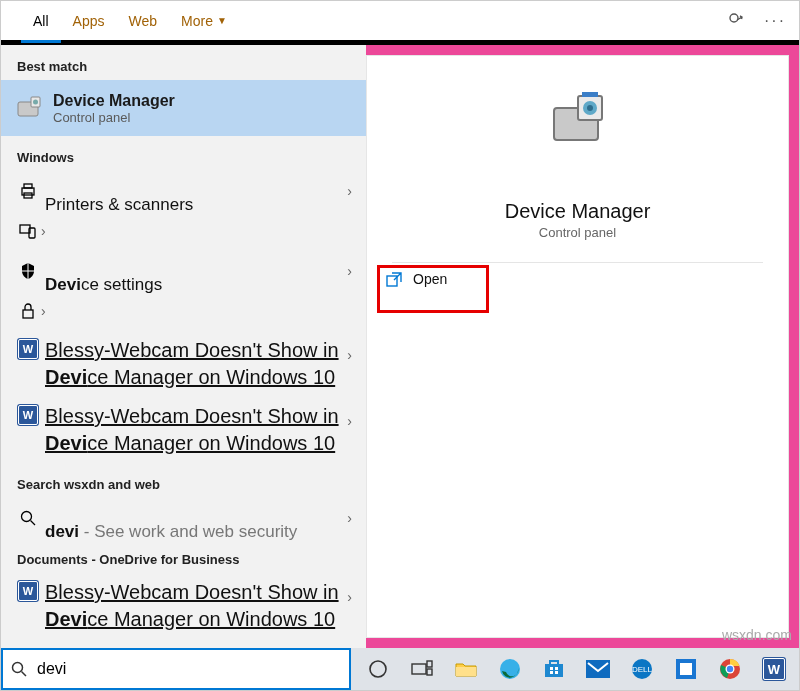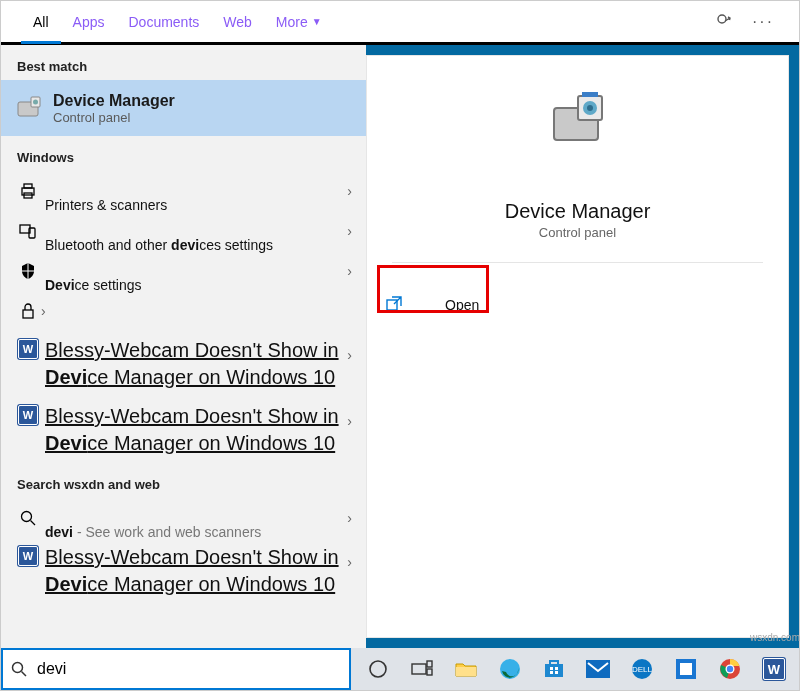--- a/index.html
+++ b/index.html
@@ -1,84 +1,83 @@
 <!DOCTYPE html>
 <html><head>
 <meta charset="utf-8">
 <style>
   * { box-sizing: border-box; margin: 0; padding: 0; }
   html, body { width: 800px; height: 691px; overflow: hidden; font-family: "Segoe UI", Arial, sans-serif; font-size: 14px; color: #1a1a1a; }
   body { background: #fff; display: flex; flex-direction: column; border: 1px solid #ccc; }
 
   
-  .tabbar { display: flex; align-items: center; height: 44px; padding: 0 20px 0 20px; border-bottom: 3px solid #000000; }
-  .tab { padding: 0 12px; height: 44px; line-height: 44px; font-size: 14px; color: #8b5cf6; cursor: pointer; }
+  .tabbar { display: flex; align-items: center; height: 44px; padding: 0 8px 0 20px; border-bottom: 5px solid #000000; }
+  .tab { padding: 0 12px; height: 44px; line-height: 44px; font-size: 14px; color: #a16207; cursor: pointer; }
   .tab.active { color: #000; font-weight: 400; border-bottom: 3px solid #0078d4; }
   .tab-more { display: flex; align-items: center; }
   .caret-down { margin-left: 4px; font-size: 10px; }
   .tabbar-spacer { flex: 1; }
   .tabbar-icon { width: 32px; text-align: center; color: #555; font-size: 16px; cursor: pointer; }
   .dots { letter-spacing: 2px; }
 
   
-  .main { flex: 1; display: flex; min-height: 0; background: #0369a1; }
+  .main { flex: 1; display: flex; min-height: 0; background: #ec4899; }
   .left { width: 365px; background: #f2f2f2; display: flex; flex-direction: column; }
   .right { flex: 1; padding: 10px 10px 10px 0; }
   .right-panel { background: #fff; width: 100%; height: 100%; border: 1px solid #e6e6e6; display: flex; flex-direction: column; align-items: center; }
 
   .section-label { font-size: 13px; font-weight: 600; color: #222; padding: 14px 16px 6px 16px; }
 
   .best-match { display: flex; align-items: center; height: 56px; padding: 0 14px; background: #b9d6f2; }
   .bm-icon { width: 28px; height: 28px; margin-right: 10px; display: flex; align-items: center; justify-content: center; }
   .bm-text { display: flex; flex-direction: column; }
   .bm-title { font-size: 16px; font-weight: 600; }
   .bm-sub { font-size: 13px; color: #5a5a5a; }
 
   .row { display: flex; align-items: center; height: 40px; padding: 0 14px; cursor: pointer; }
   .row .ricon { width: 26px; display: flex; align-items: center; justify-content: center; color: #333; }
-  .row .rtext { flex: 1; font-size: 14px; color: #111; padding-left: 4px; margin-top: 28px; }
+  .row .rtext { flex: 1; font-size: 17px; color: #111; padding-left: 4px; margin-top: 28px; }
   .row .chev { color: #666; font-size: 14px; }
   .row .rtext b { font-weight: 600; }
 
   .doc-row { display: flex; align-items: flex-start; min-height: 52px; padding: 6px 14px; cursor: pointer; }
   .doc-row .ricon { width: 26px; display: flex; align-items: flex-start; justify-content: center; padding-top: 2px; }
   .doc-row .rtext { flex: 1; font-size: 20px; color: #111; padding-left: 4px; line-height: 1.35; text-decoration: underline; }
   .doc-row .chev { color: #666; font-size: 14px; padding-top: 10px; }
 
   .devsec-title { margin-top: 48px; font-size: 20px; color: #111; }
   .devsec-sub { font-size: 13px; color: #666; margin-top: 2px; }
   .panel-divider { width: 88%; border-top: 1px solid #e5e5e5; margin-top: 22px; }
 
-  .open-row { display: flex; align-items: flex-end; width: 100%; height: 42px; padding: 0 18px; margin-top: 8px; cursor: pointer; position: relative; gap: 32px; }
+  .open-row { display: flex; align-items: flex-start; width: 100%; height: 42px; padding: 0 18px; margin-top: 8px; cursor: pointer; position: relative; }
   .open-hl { position: absolute; left: 10px; top: -6px; width: 112px; height: 48px; border: 3px solid #e60000; pointer-events: none; }
   .open-icon { width: 18px; height: 18px; margin-right: 10px; color: #0078d4; display: flex; align-items: center; justify-content: center; }
   .open-label { font-size: 14px; color: #111; }
 
   
   .bottombar { height: 42px; display: flex; align-items: stretch; background: #dfe3e8; }
   .searchwrap { width: 350px; height: 100%; background: #fff; border: 2px solid #0078d4; display: flex; align-items: center; padding: 0 8px; }
   .searchwrap .sicon { width: 20px; text-align: center; color: #333; font-size: 15px; }
   .searchinput { border: none; outline: none; flex: 1; font-size: 16px; margin-left: 6px; }
   .taskbar { flex: 1; display: flex; align-items: center; padding-left: 12px; gap: 14px; border-radius: 15px; }
   .tb-item { width: 30px; height: 30px; display: flex; align-items: center; justify-content: center; font-size: 18px; cursor: pointer; }
 
   
   svg { display: block; }
 
-  .watermark { position: absolute; right: 0; bottom: 48px; font-size: 10px; color: #aaa; }
+  .watermark { position: absolute; right: 8px; bottom: 48px; font-size: 14px; color: #aaa; }
 
   .word-badge { width:20px; height:20px; background:#2b579a; color:#fff; font-size:11px; font-weight:700; display:flex; align-items:center; justify-content:center; border-radius:2px; border:1px solid #fff; box-shadow:0 0 0 1px #2b579a; }
 </style>
 </head>
 <body>
 
 <div class="tabbar">
   <div class="tab active">All</div>
   <div class="tab">Apps</div>
-  <div class="tab">Documents</div>
   <div class="tab">Web</div>
   <div class="tab tab-more">
     <span>More</span>
     <span class="caret-down">▼</span>
   </div>
   <div class="tabbar-spacer"></div>
   <div class="tabbar-icon">
     <svg width="20" height="20" viewBox="0 0 20 20">
         <circle cx="7" cy="7" r="4" fill="none" stroke="#555" stroke-width="1.4"></circle>
         <path d="M10 9 L15 6 M13 5 L15 6 L14.5 8" fill="none" stroke="#555" stroke-width="1.4"></path>
@@ -121,21 +120,20 @@
       <div class="chev">›</div>
     </div>
 
     <div class="row">
       <div class="ricon">
         <svg width="18" height="18" viewBox="0 0 18 18">
             <rect x="1" y="3" width="10" height="8" fill="none" stroke="#000" stroke-width="1.3"></rect>
             <rect x="10" y="6" width="6" height="10" rx="1" fill="none" stroke="#000" stroke-width="1.3"></rect>
           </svg>
       </div>
-      <div class="rtext"><span>Bluetooth and other </span><b>devi</b><span>ces settings</span></div>
       <div class="chev">›</div>
     </div>
 
     <div class="row">
       <div class="ricon">
         <svg width="18" height="18" viewBox="0 0 18 18">
             <path d="M9 1 L15 4 V9 C15 13 12 16 9 17 C6 16 3 13 3 9 V4 Z" fill="#000"></path>
             <path d="M9 1 V17 M3 9 H15" stroke="#fff" stroke-width="1"></path>
           </svg>
       </div>
@@ -172,24 +170,25 @@
 
     <div class="section-label">Search wsxdn and web</div>
 
     <div class="row">
       <div class="ricon">
         <svg width="16" height="16" viewBox="0 0 16 16">
             <circle cx="6.5" cy="6.5" r="5" fill="none" stroke="#000" stroke-width="1.3"></circle>
             <line x1="10.5" y1="10.5" x2="15" y2="15" stroke="#000" stroke-width="1.3"></line>
           </svg>
       </div>
-      <div class="rtext"><b>devi</b><span style="color:#777"> - See work and web scanners</span></div>
-      <div class="chev">›</div>
-    </div>
-
+      <div class="rtext"><b>devi</b><span style="color:#777"> - See work and web security</span></div>
+      <div class="chev">›</div>
+    </div>
+
+    <div class="section-label">Documents - OneDrive for Business</div>
 
     <div class="doc-row">
       <div class="ricon">
           <div class="word-badge">W</div>
         </div>
       <div class="rtext"><span>Blessy-Webcam Doesn't Show in </span><b>Devi</b><span>ce Manager on Windows 10</span></div>
       <div class="chev">›</div>
     </div>
 
   </div>

